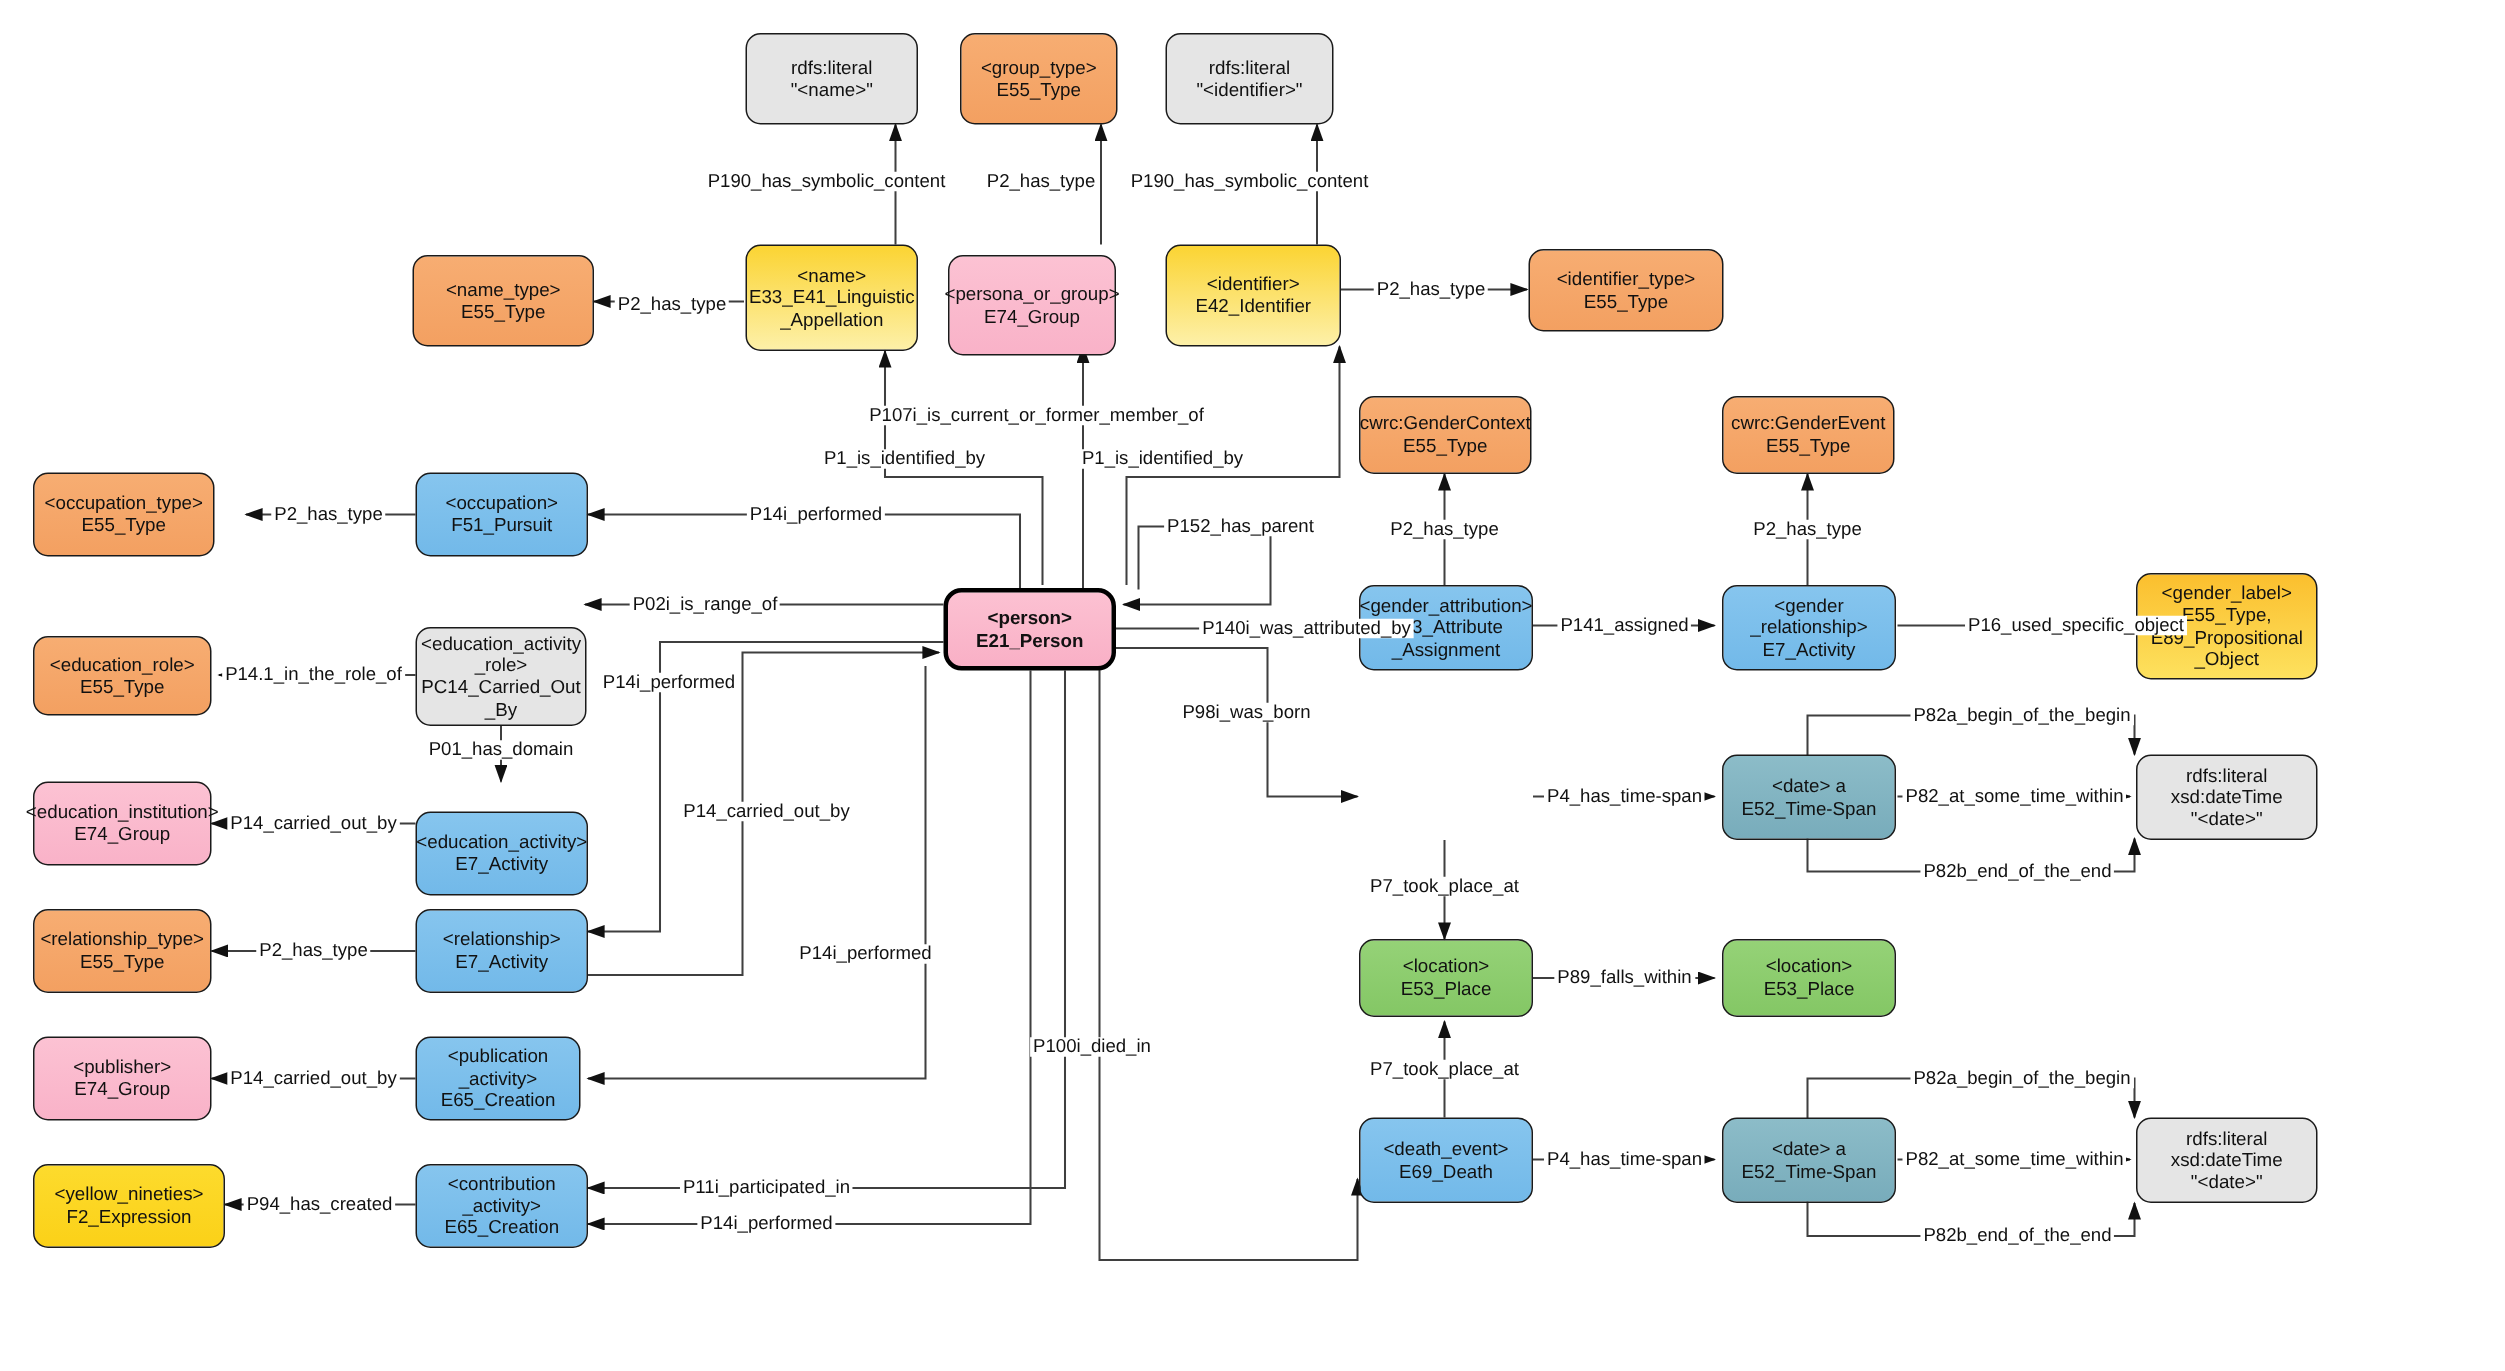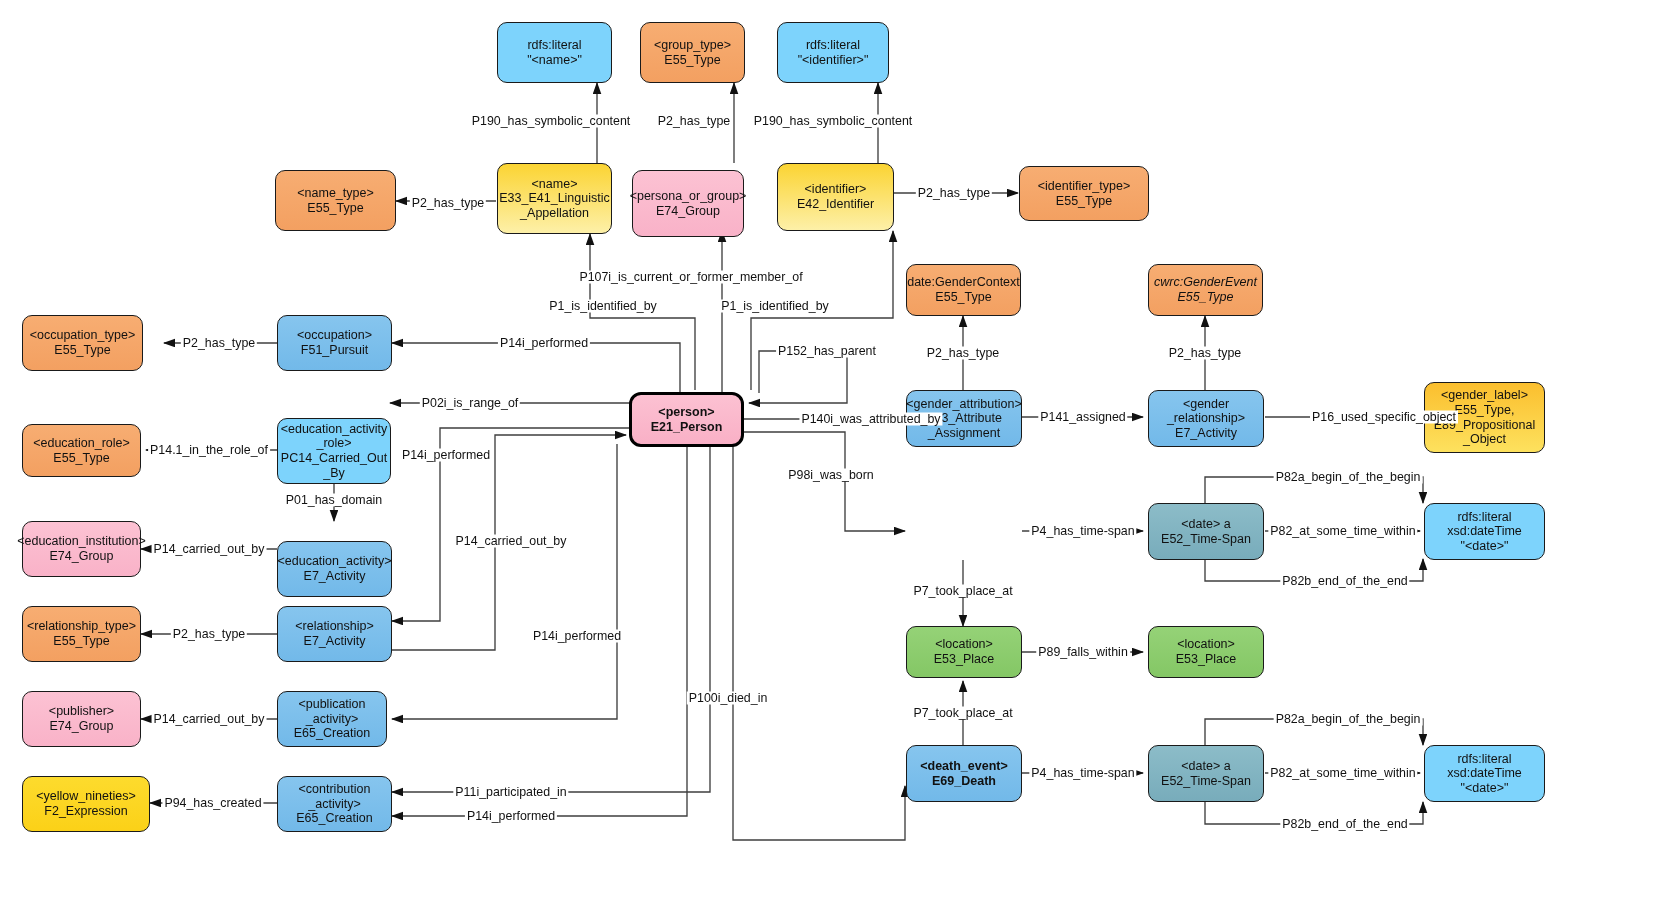--- a/index.html
+++ b/index.html
@@ -7,21 +7,21 @@
   body{font-family:"Liberation Sans","DejaVu Sans",sans-serif;}
   #canvas{position:relative;width:1670px;height:914px;background:#ffffff;overflow:hidden;}
   svg.edges{position:absolute;left:0;top:0;width:1670px;height:914px;pointer-events:none;}
   .node{position:absolute;box-sizing:border-box;border:1.3px solid #1a1a1a;border-radius:10px;
         display:flex;align-items:center;justify-content:center;text-align:center;
         font-size:12.5px;line-height:14.6px;color:#111;white-space:pre-line;padding:2px 3px;}
   .n-orange{background:#f7a košík;}
   .n-orange{background:#f6a96a;background:linear-gradient(180deg,#f7ad72 0%,#f3a061 100%);}
   .n-blue{background:#7cc0ec;background:linear-gradient(180deg,#86c5ee 0%,#72b9e9 100%);}
   .n-pink{background:#fbb9cd;background:linear-gradient(180deg,#fcc2d3 0%,#f9b2c8 100%);}
-  .n-white{background:#7dd3fc;}
+  .n-white{background:#e5e5e5;}
   .n-yellow{background:linear-gradient(180deg,#fbd433 0%,#fdf0a8 100%);}
   .n-yellow2{background:linear-gradient(180deg,#fbbf2e 0%,#fde15e 100%);}
   .n-gold{background:#fcd92b;background:linear-gradient(180deg,#fddb2d 0%,#fbd118 100%);}
   .n-green{background:#8ccd6e;background:linear-gradient(180deg,#95d277 0%,#84c765 100%);}
   .n-teal{background:#81b4c2;background:linear-gradient(180deg,#8cbcc8 0%,#78acbb 100%);}
   .n-person{background:#fbb9cd;background:linear-gradient(180deg,#fcc1d2 0%,#f9b0c6 100%);
             border:3px solid #000;border-radius:12px;}
   .node b{font-weight:bold;}
   .elabel{position:absolute;font-size:12.4px;color:#111;background:#fff;padding:0 2px;
           white-space:nowrap;transform:translate(-50%,-50%);line-height:13px;}
@@ -129,23 +129,23 @@
   <div class="node n-yellow" style="left:497px;top:163px;width:115px;height:71px;">&lt;name&gt;
 E33_E41_Linguistic
 _Appellation</div>
   <div class="node n-pink" style="left:632px;top:170px;width:112px;height:67px;">&lt;persona_or_group&gt;
 E74_Group</div>
   <div class="node n-yellow" style="left:777px;top:163px;width:117px;height:68px;">&lt;identifier&gt;
 E42_Identifier</div>
   <div class="node n-orange" style="left:1019px;top:166px;width:130px;height:55px;">&lt;identifier_type&gt;
 E55_Type</div>
 
-  <div class="node n-orange" style="left:906px;top:264px;width:115px;height:52px;">date:GenderContext
-E55_Type</div>
-  <div class="node n-orange" style="left:1148px;top:264px;width:115px;height:52px;font-style:italic;">cwrc:GenderEvent
+  <div class="node n-orange" style="left:906px;top:264px;width:115px;height:52px;">cwrc:GenderContext
+E55_Type</div>
+  <div class="node n-orange" style="left:1148px;top:264px;width:115px;height:52px;">cwrc:GenderEvent
 E55_Type</div>
 
   <div class="node n-orange" style="left:22px;top:315px;width:121px;height:56px;">&lt;occupation_type&gt;
 E55_Type</div>
   <div class="node n-blue" style="left:277px;top:315px;width:115px;height:56px;">&lt;occupation&gt;
 F51_Pursuit</div>
 
   <div class="node n-person" style="left:629px;top:392px;width:115px;height:55px;"><b>&lt;person&gt;
 E21_Person</b></div>
 
@@ -187,21 +187,21 @@
 E53_Place</div>
   <div class="node n-green" style="left:1148px;top:626px;width:116px;height:52px;">&lt;location&gt;
 E53_Place</div>
 
   <div class="node n-pink" style="left:22px;top:691px;width:119px;height:56px;">&lt;publisher&gt;
 E74_Group</div>
   <div class="node n-blue" style="left:277px;top:691px;width:110px;height:56px;">&lt;publication
 _activity&gt;
 E65_Creation</div>
 
-  <div class="node n-blue" style="left:906px;top:745px;width:116px;height:57px;font-weight:bold;">&lt;death_event&gt;
+  <div class="node n-blue" style="left:906px;top:745px;width:116px;height:57px;">&lt;death_event&gt;
 E69_Death</div>
   <div class="node n-teal" style="left:1148px;top:745px;width:116px;height:57px;">&lt;date&gt; a
 E52_Time-Span</div>
   <div class="node n-white" style="left:1424px;top:745px;width:121px;height:57px;">rdfs:literal
 xsd:dateTime
 "&lt;date&gt;"</div>
 
   <div class="node n-gold" style="left:22px;top:776px;width:128px;height:56px;">&lt;yellow_nineties&gt;
 F2_Expression</div>
   <div class="node n-blue" style="left:277px;top:776px;width:115px;height:56px;">&lt;contribution

